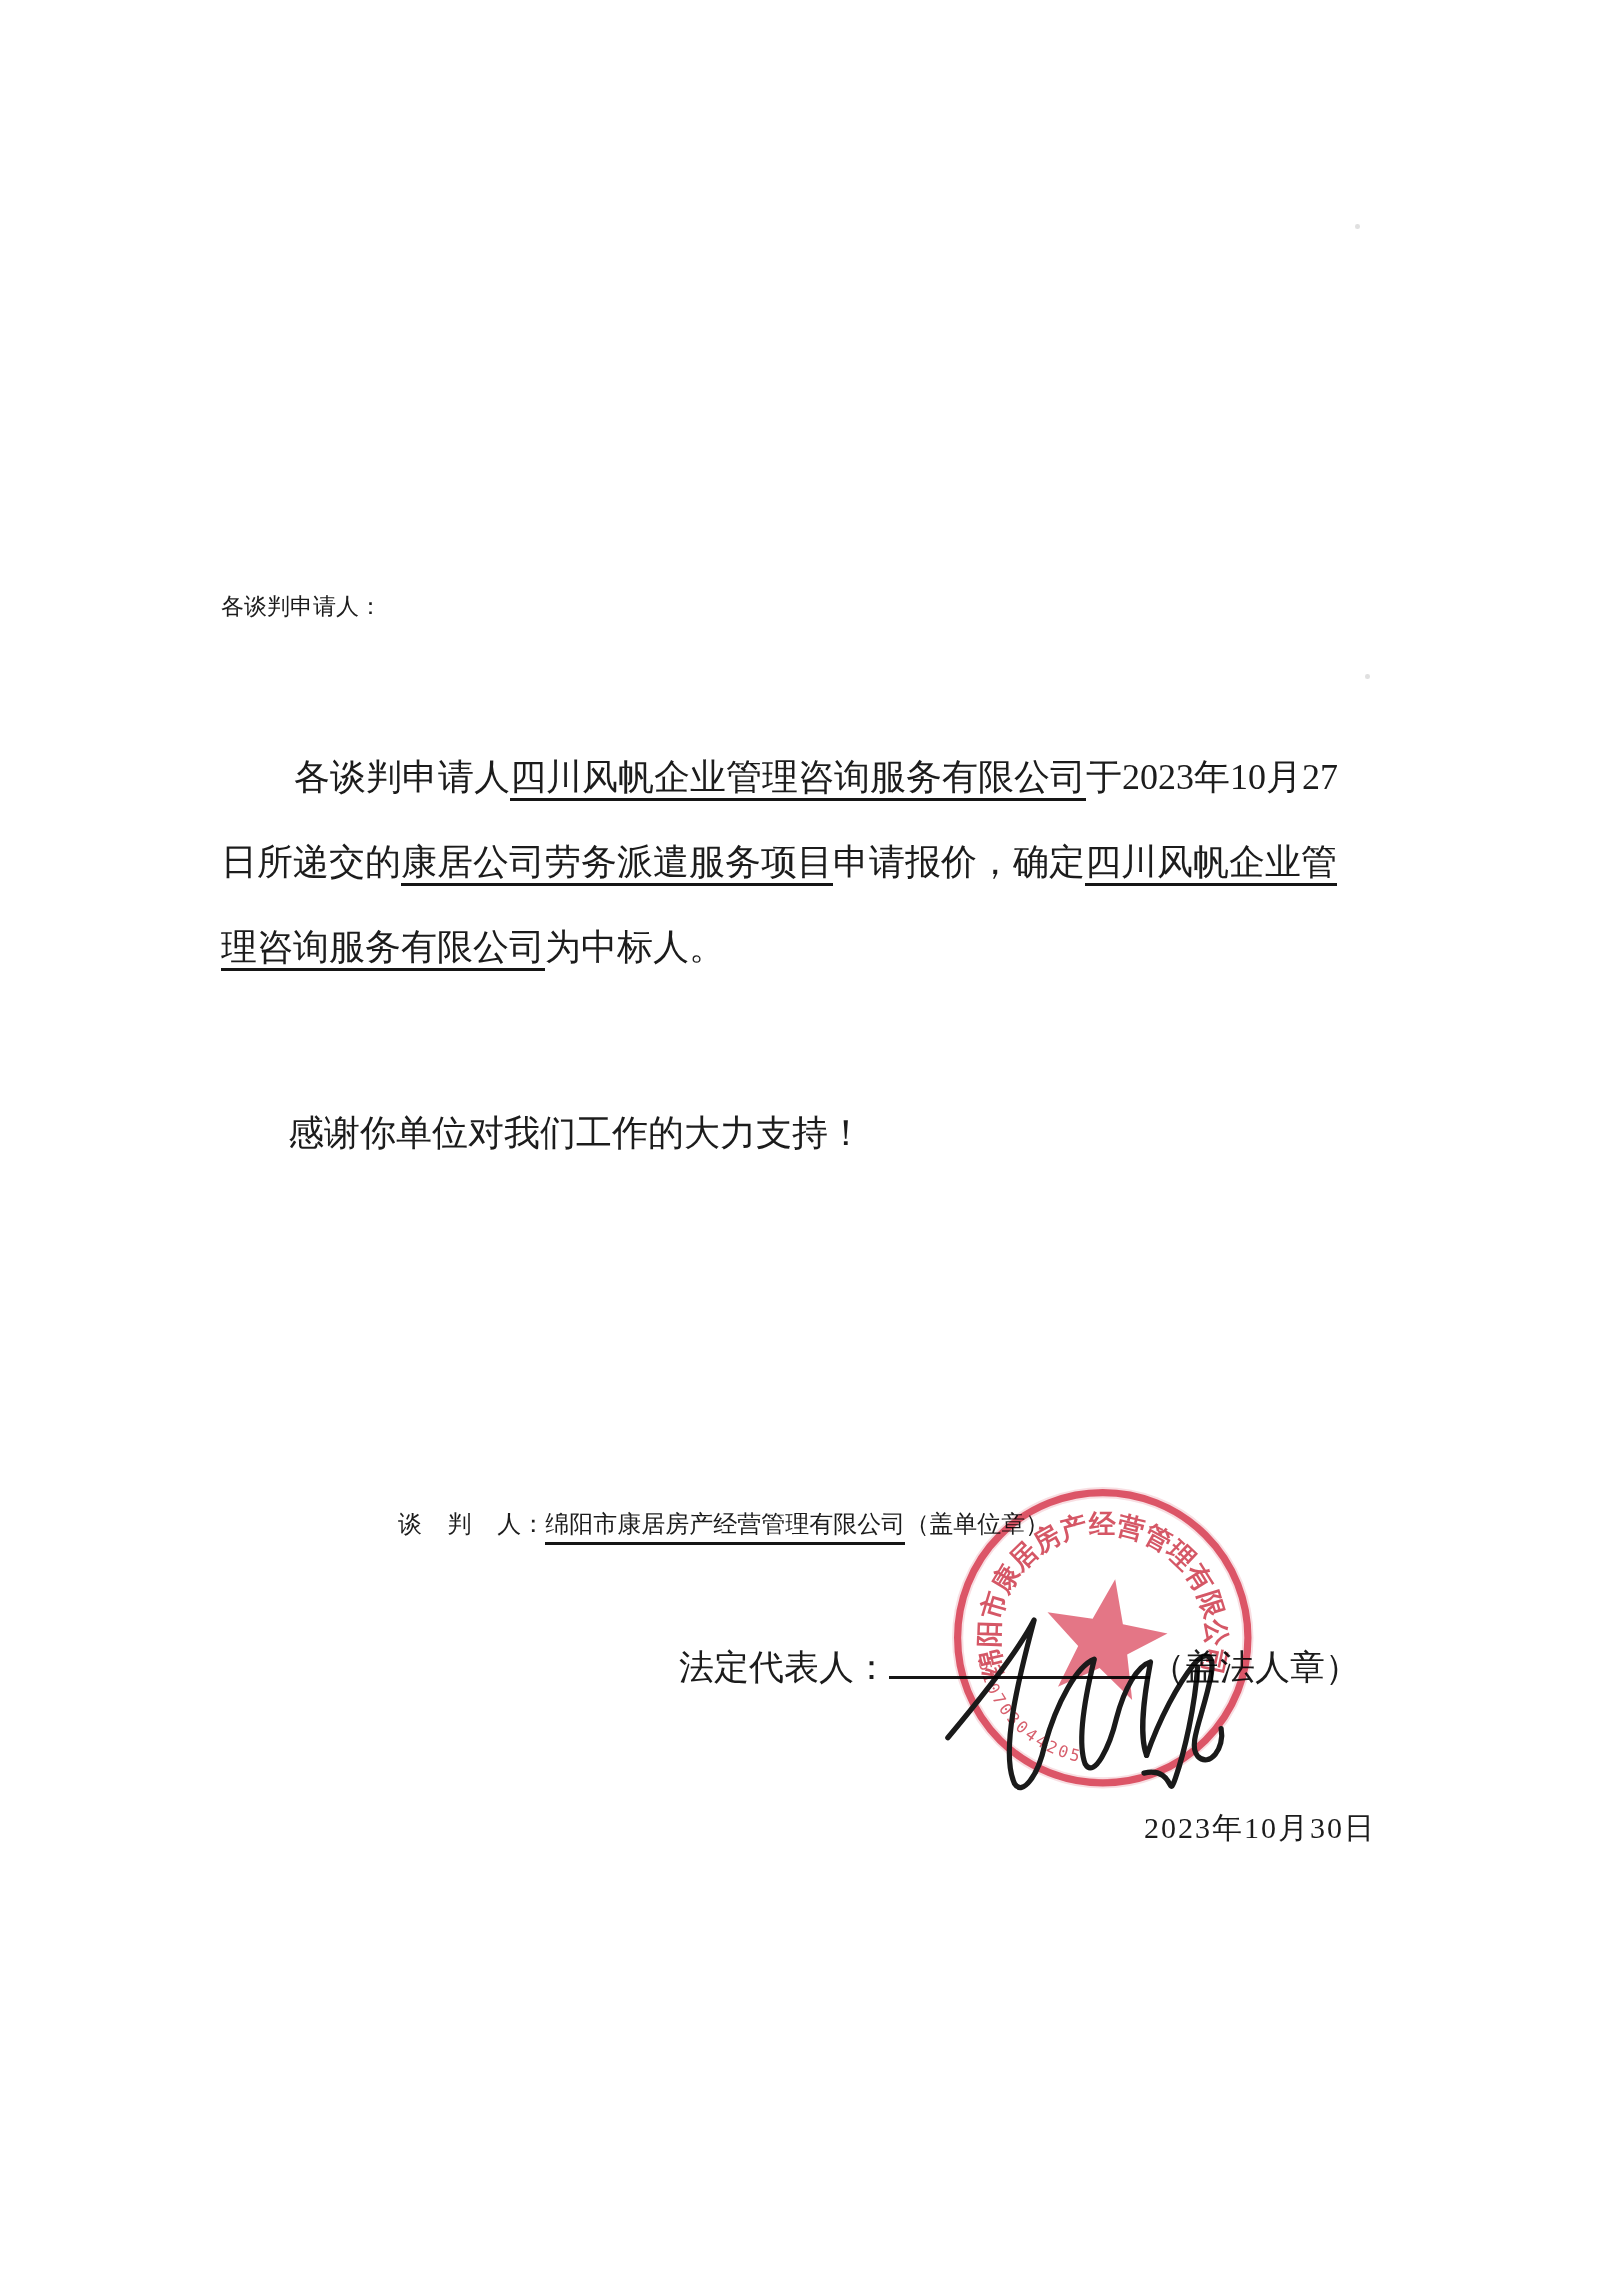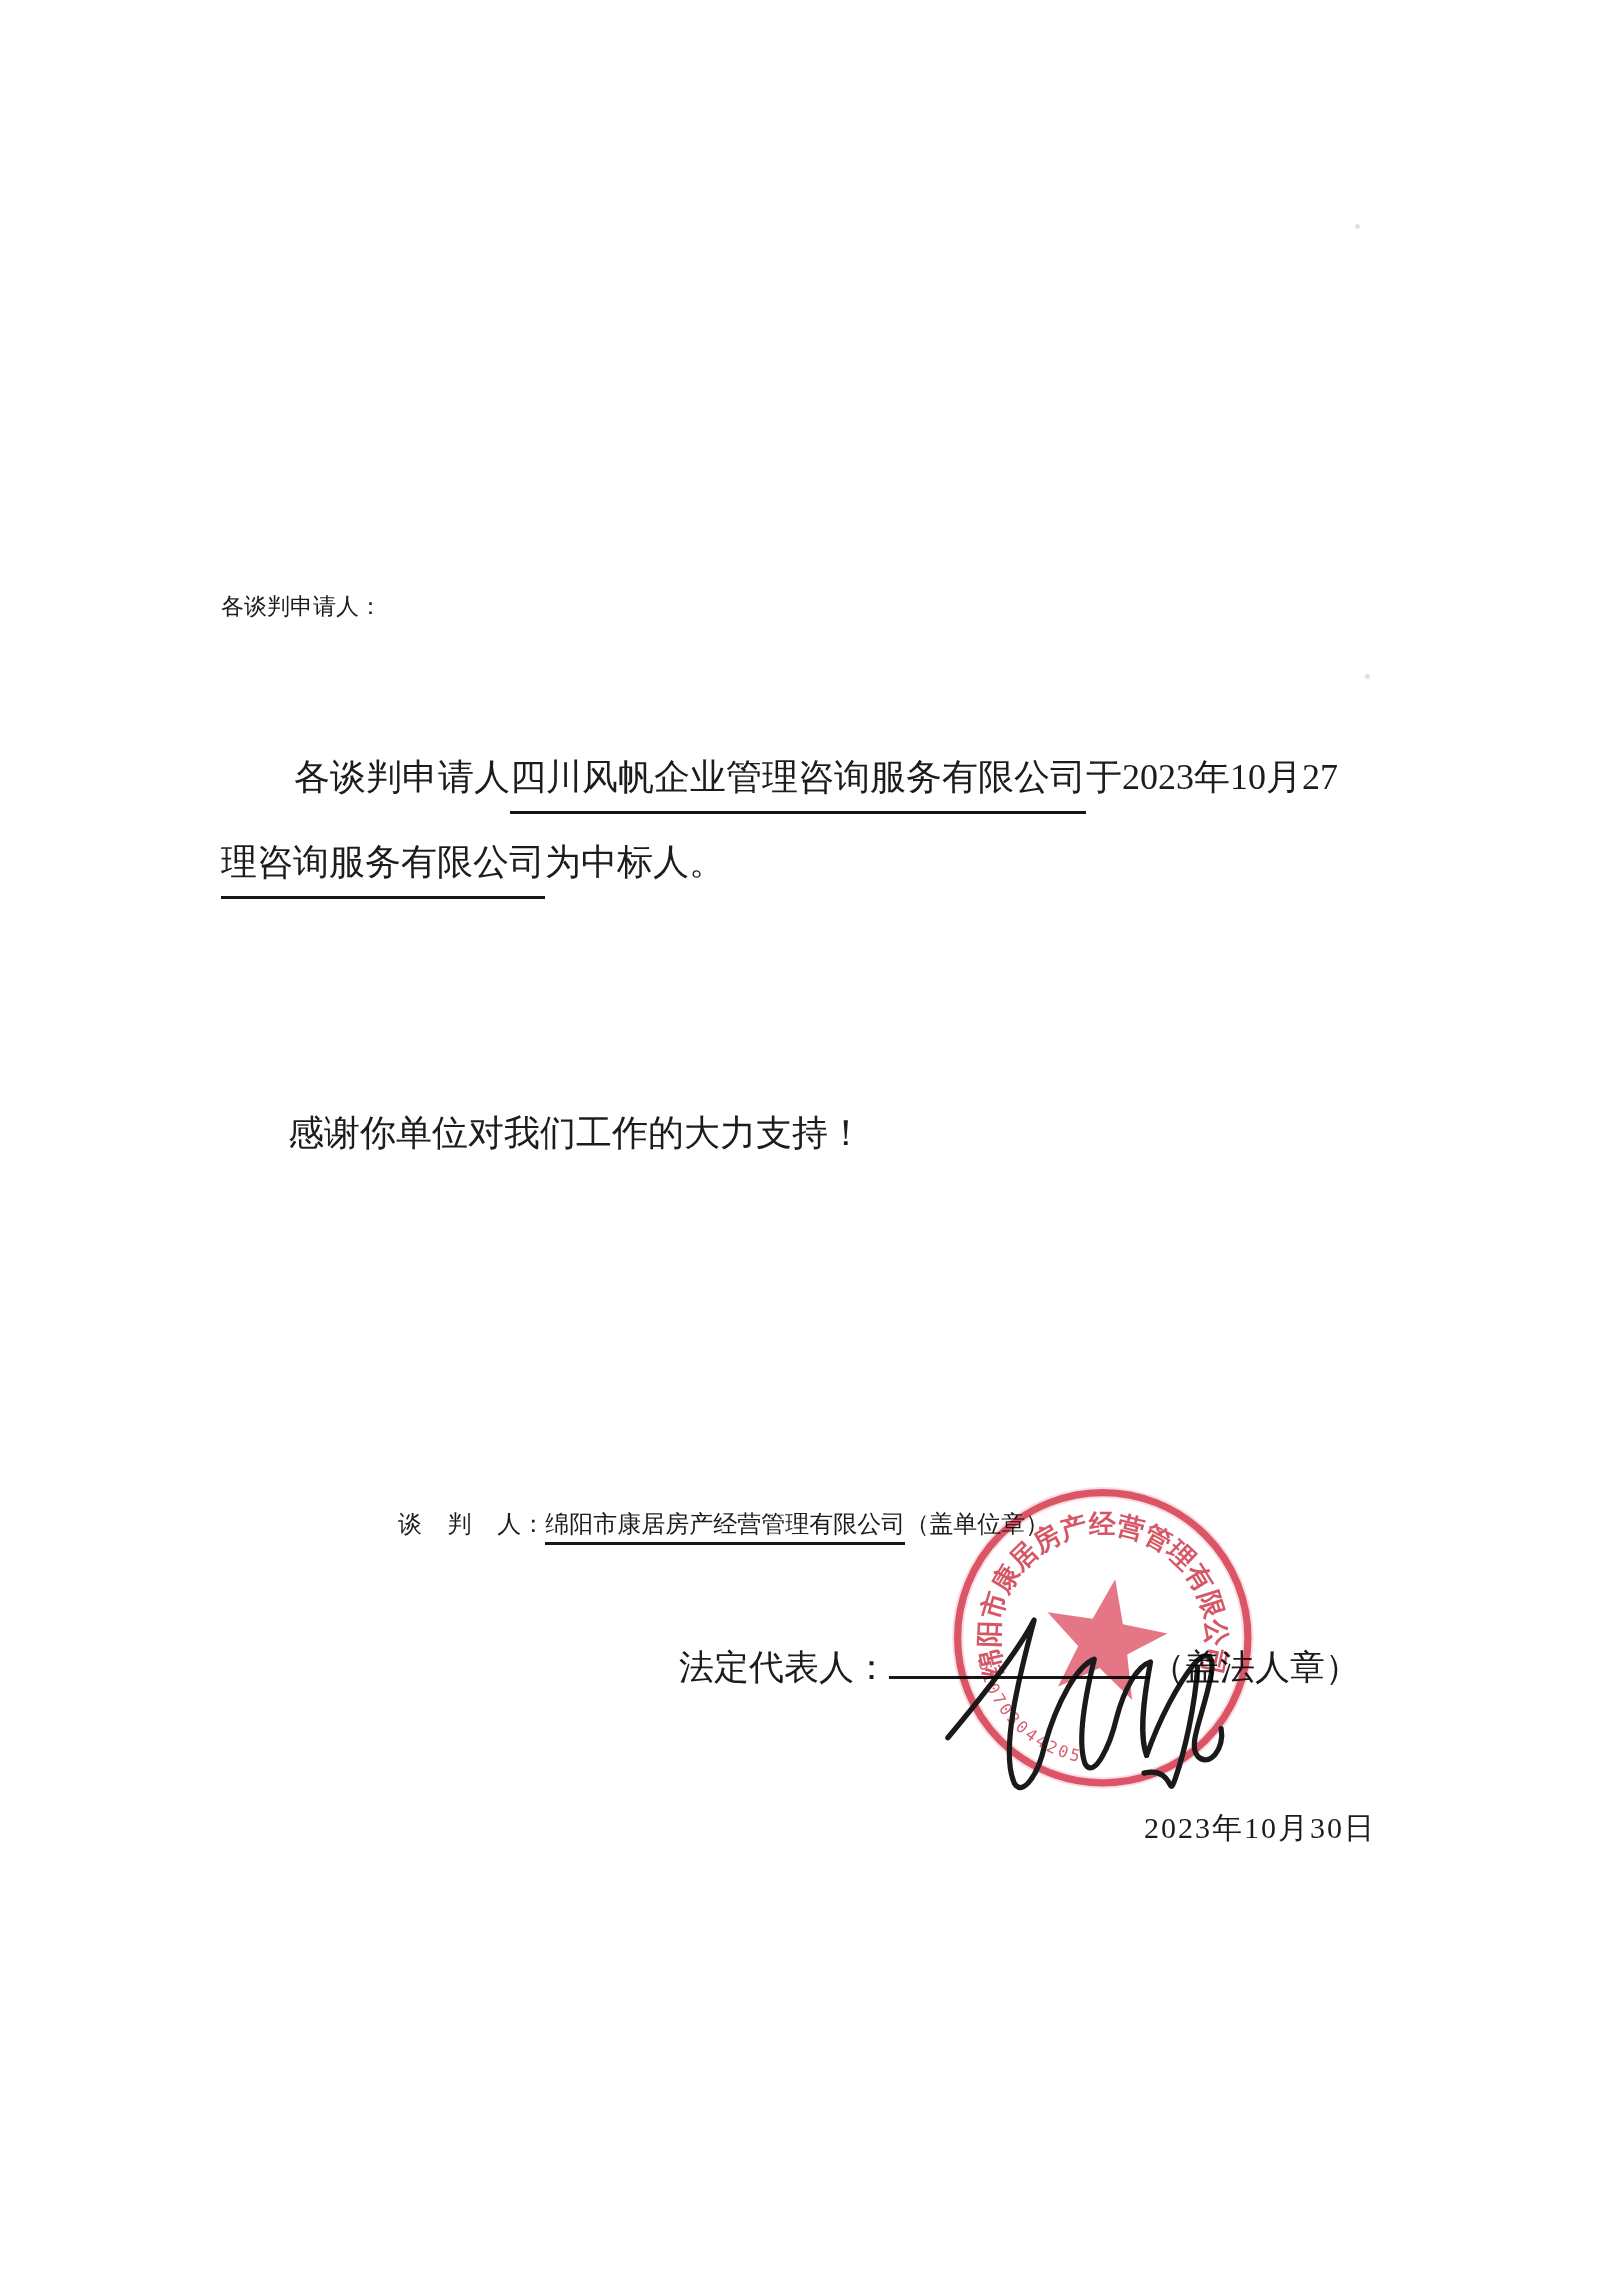--- a/index.html
+++ b/index.html
@@ -34,21 +34,21 @@
   }
   .body-line{
     position:relative;
     height:85px;
     line-height:79px;
     white-space:nowrap;
   }
   .body-line.indent{ text-indent:73px; }
   .seg-u{
     border-bottom:3.3px solid #161616;
-    padding-bottom:14px;
+    padding-bottom:1px;
   }
   
   #thanks{
     position:absolute;left:288px;top:1109px;
     font-size:36px;
   }
   
   #negotiator-line{
     position:absolute;left:398px;top:1508px;
     font-size:24px;
@@ -89,20 +89,21 @@
 </head>
 <body>
 
 <div id="page">
 
 
   <div id="salutation">各谈判申请人：</div>
 
   <div id="body-lines">
       <div class="body-line indent"><span>各谈判申请人</span><span class="seg-u">四川风帆企业管理咨询服务有限公司</span><span>于2023年10月27</span></div>
+      <div class="body-line"><span>日所递交的</span><span class="seg-u">康居公司劳务派遣服务项目</span><span>申请报价，确定</span><span class="seg-u">四川风帆企业管</span></div>
       <div class="body-line"><span class="seg-u">理咨询服务有限公司</span><span>为中标人。</span></div>
     </div>
 
   <div id="thanks">感谢你单位对我们工作的大力支持！</div>
 
   <div id="negotiator-line">
     <span id="negotiator-label">谈 判 人：</span><span id="negotiator-company">绵阳市康居房产经营管理有限公司</span><span id="negotiator-note">（盖单位章）</span>
   </div>
 
   <div id="legal-rep-line">

